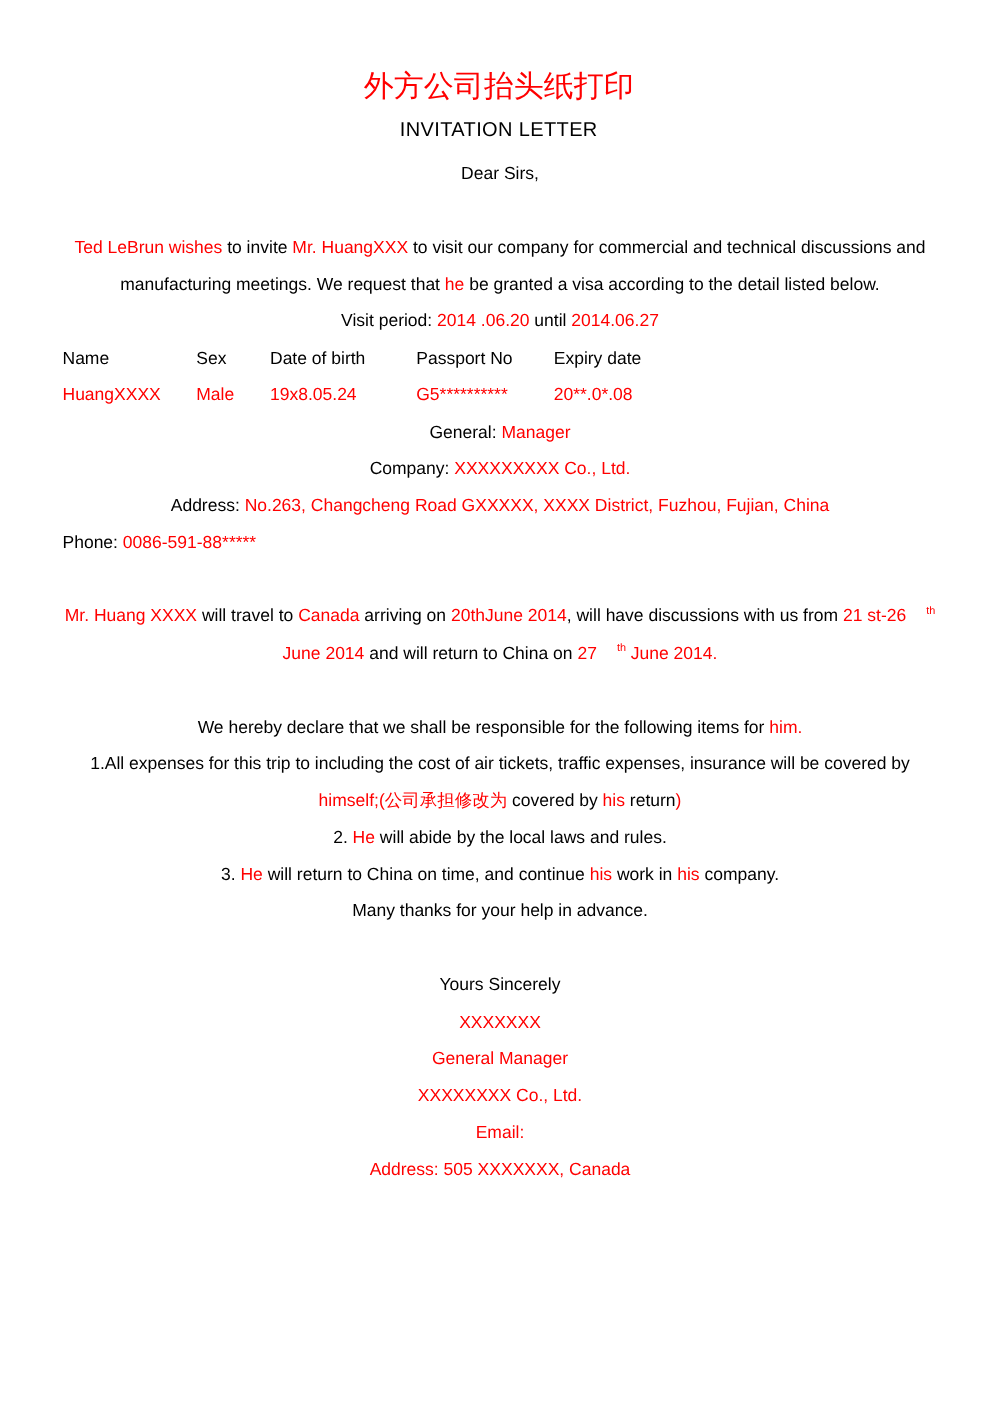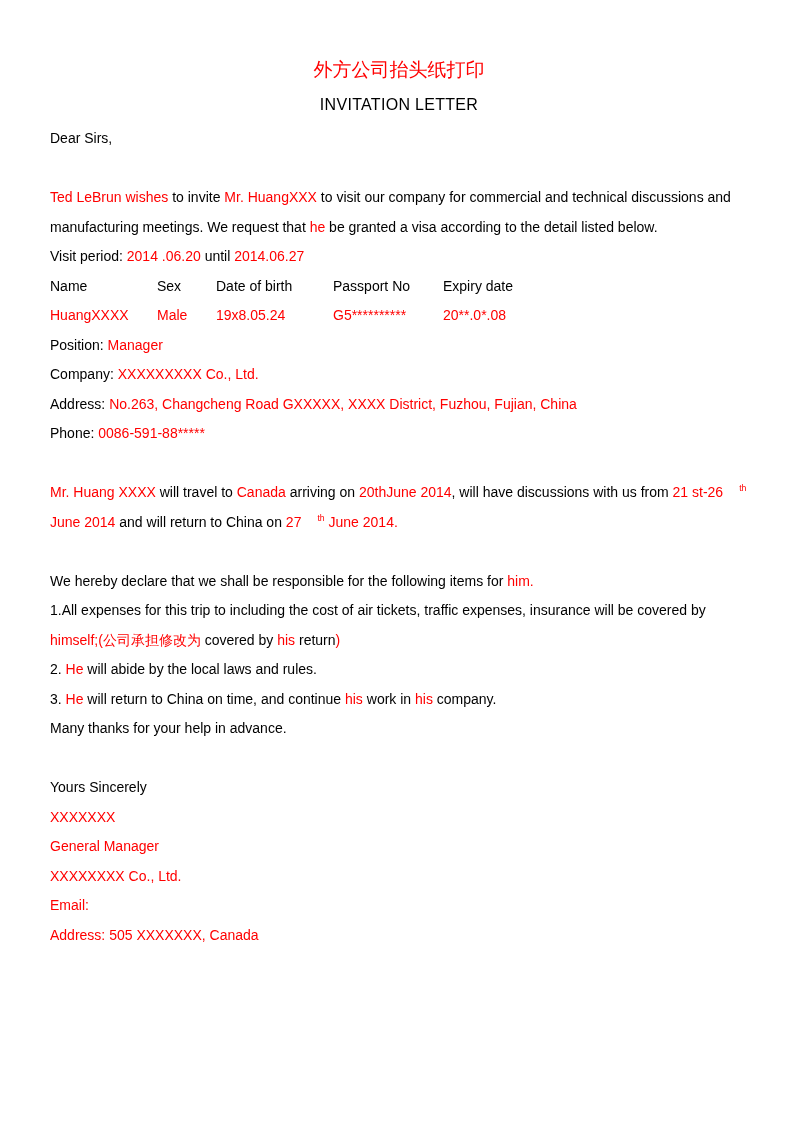--- a/index.html
+++ b/index.html
@@ -8,28 +8,28 @@
   .page {
     width: 793px; height: 1122px; background: #ffffff;
     font-family: "Liberation Sans", sans-serif;
     font-size: 14px; color: var(--black);
     position: relative; overflow: hidden;
   }
   .content { padding: 48px 45px 0 50px; width: 100%; }
   .doc-title {
     text-align: center; color: var(--red);
     font-family: "DejaVu Serif", serif;
-    font-size: 19px; line-height: 42px; font-weight: 400;
+    font-size: 24px; line-height: 42px; font-weight: 400;
   }
   .doc-subtitle {
     text-align: center; color: var(--black);
     font-size: 16px; line-height: 30px; letter-spacing: 0.3px;
     margin-bottom: 4px;
   }
-  .letter-body { width: 700px; }
+  .letter-body { width: 700px; text-align: center; }
   .line { position: relative; min-height: 29.5px; line-height: 29.5px; }
   .gap { height: 29.5px; }
   .red { color: var(--red); }
   .black { color: var(--black); }
   sup { font-size: 0.62em; line-height: 0; vertical-align: super; margin-left: 16px; }
   .cell { position: absolute; top: 0; white-space: nowrap; }
   .table-header .cell { color: var(--black); }
   .table-row .cell { color: var(--red); }
   .table-header .cell:nth-child(1), .table-row .cell:nth-child(1) { left: 0; }
   .table-header .cell:nth-child(2), .table-row .cell:nth-child(2) { left: 107px; }
@@ -58,21 +58,21 @@
           <span class="cell">Passport No</span>
           <span class="cell">Expiry date</span>
         </div>
         <div class="line table-row">
           <span class="cell">HuangXXXX</span>
           <span class="cell">Male</span>
           <span class="cell">19x8.05.24</span>
           <span class="cell">G5**********</span>
           <span class="cell">20**.0*.08</span>
         </div>
-        <div class="line para"><span class="black">Position: </span><span class="red">Manager</span></div>
+        <div class="line para"><span class="black">General: </span><span class="red">Manager</span></div>
         <div class="line para"><span class="black">Company: </span><span class="red">XXXXXXXXX Co., Ltd.</span></div>
         <div class="line para"><span class="black">Address: </span><span class="red">No.263, Changcheng Road GXXXXX, XXXX District, Fuzhou, Fujian, China</span></div>
         <div class="line phone">
           <span class="cell"><span class="black">Phone: </span><span class="red">0086-591-88*****</span></span>
         </div>
         <div class="line gap"></div>
         <div class="line para"><span class="red">Mr. Huang XXXX</span><span class="black"> will travel to </span><span class="red">Canada</span><span class="black"> arriving on </span><span class="red">20thJune 2014</span><span class="black">, will have discussions with us from </span><span class="red">21 st-26</span><sup class="red">th</sup><span class="red"> June 2014</span><span class="black"> and will return to China on </span><span class="red">27</span><sup class="red">th</sup><span class="red"> June 2014.</span></div>
         <div class="line gap"></div>
         <div class="line para"><span class="black">We hereby declare that we shall be responsible for the following items for </span><span class="red">him.</span></div>
         <div class="line para"><span class="black">1.All expenses for this trip to including the cost of air tickets, traffic expenses, insurance will be covered by </span><span class="red">himself;(公司承担修改为</span><span class="black"> covered by </span><span class="red">his</span><span class="black"> return</span><span class="red">)</span></div>

